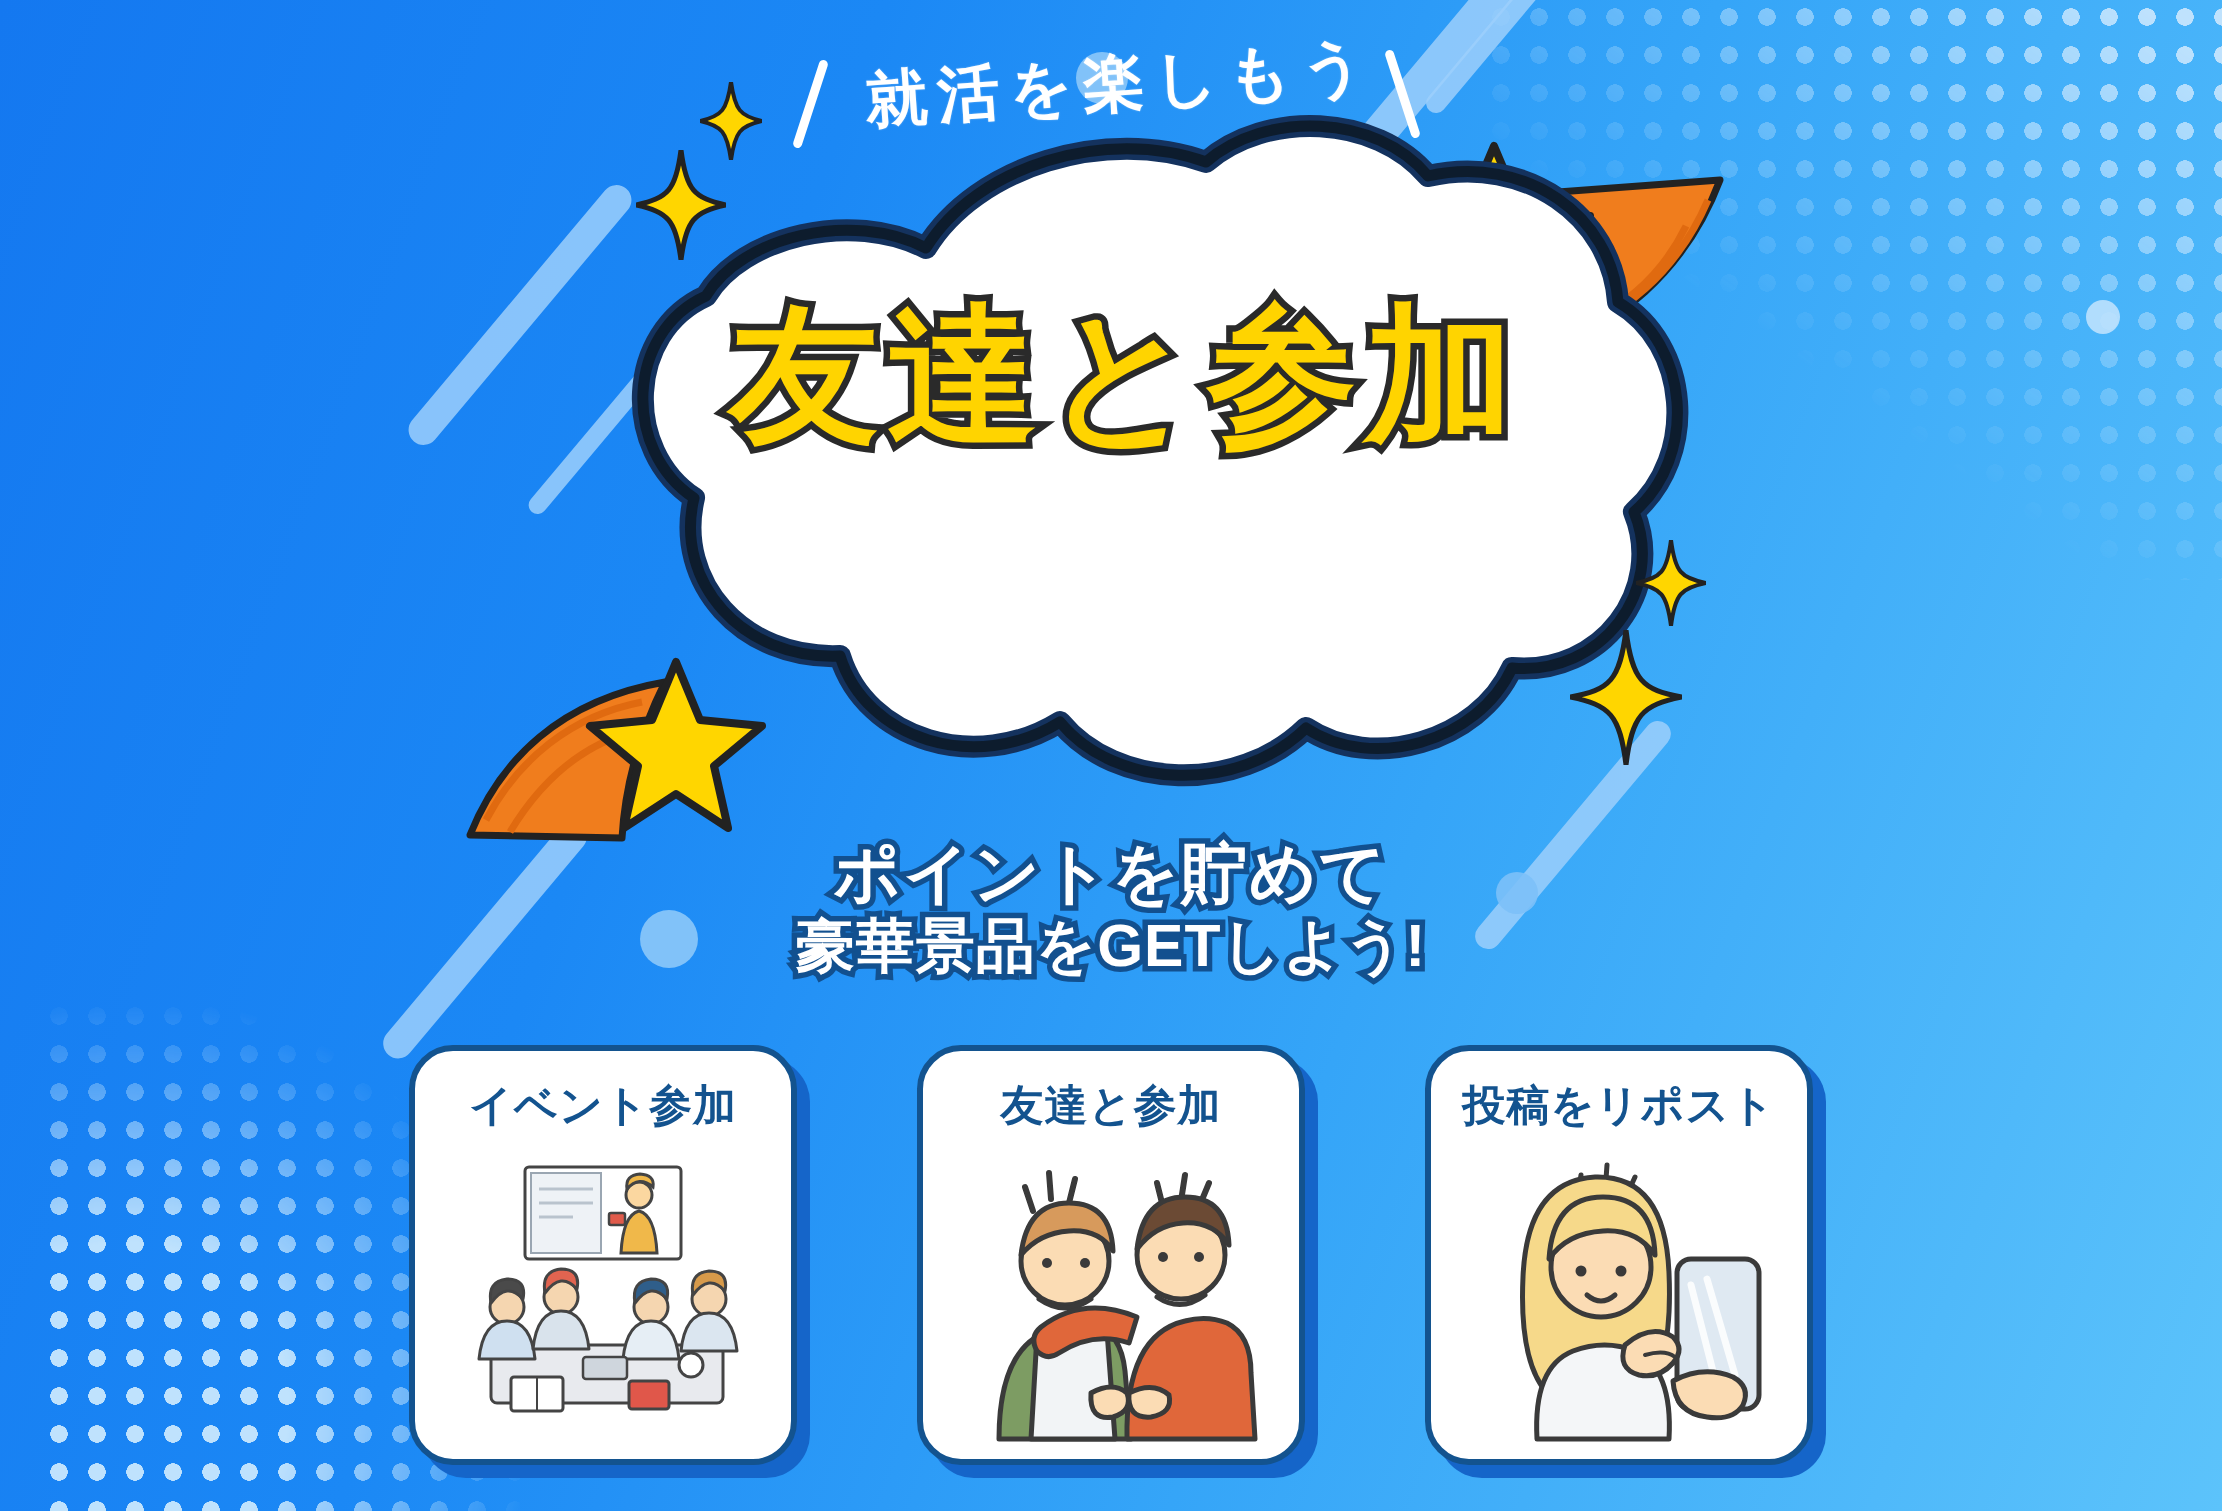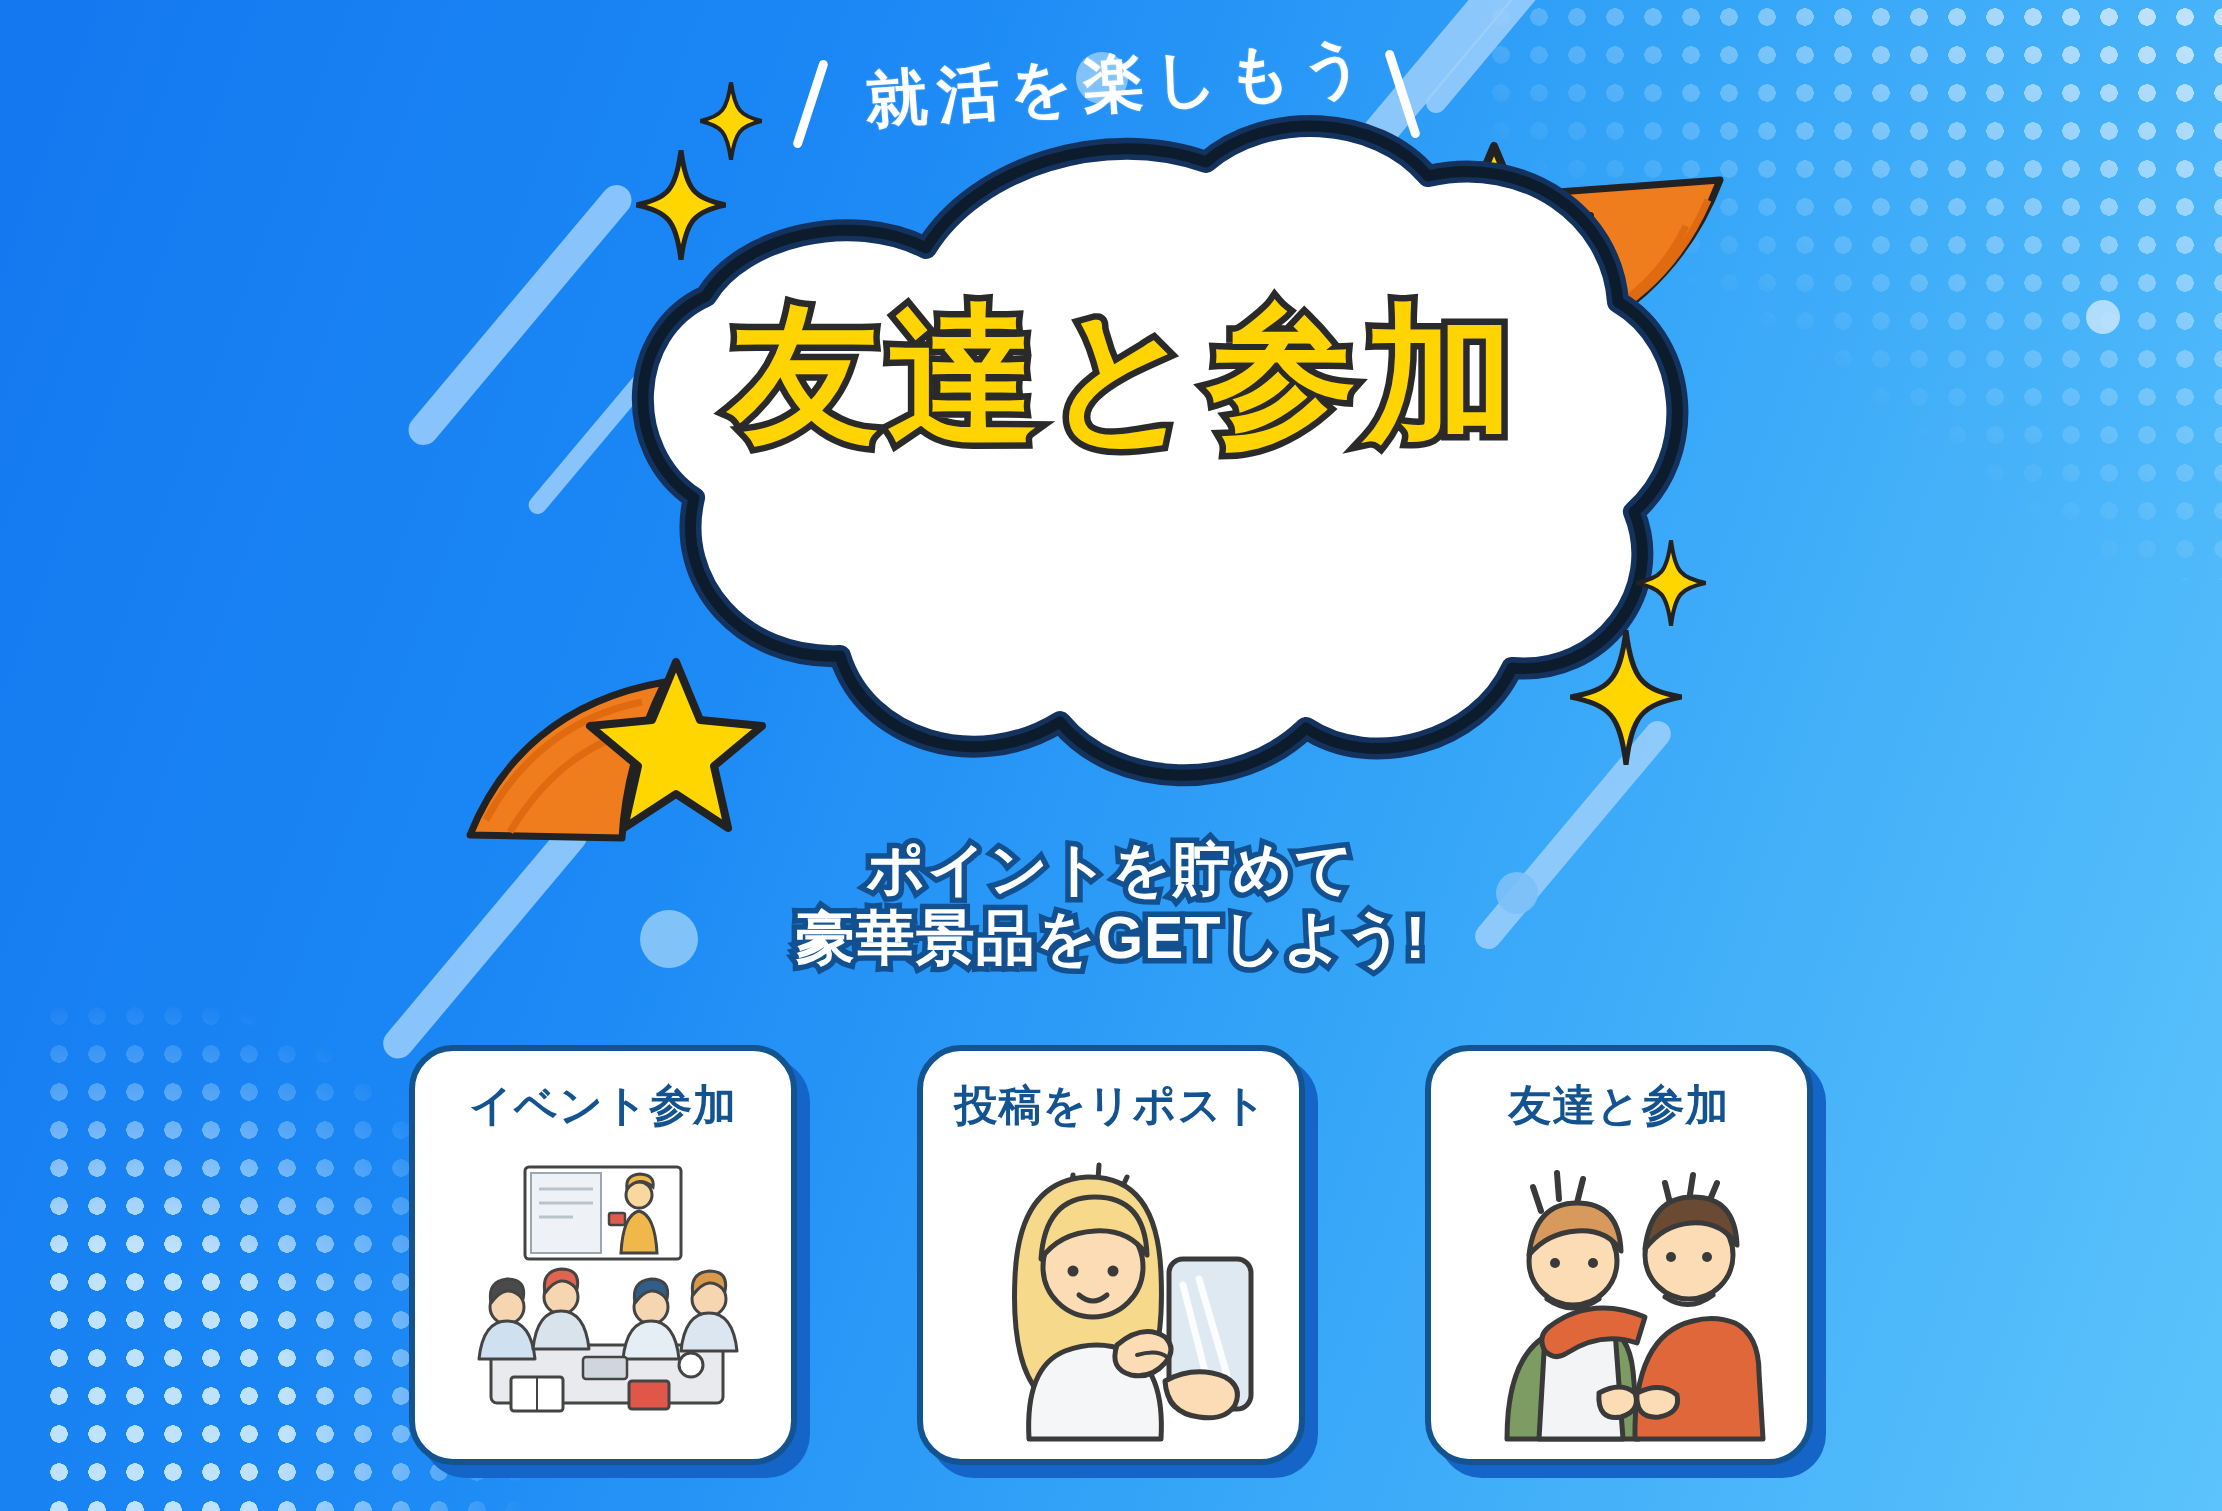--- a/index.html
+++ b/index.html
@@ -119,21 +119,21 @@
     pointer-events: none;
   }
   #subtitle .sline {
     color: #ffffff;
     font-weight: 800;
     line-height: 1.08;
     white-space: nowrap;
     -webkit-text-stroke: 11px #12508f;
     paint-order: stroke fill;
   }
-  #subtitle .sline.a { font-size: 58px; letter-spacing: 2px; }
+  #subtitle .sline.a { font-size: 66px; letter-spacing: 2px; }
   #subtitle .sline.b { font-size: 59px; letter-spacing: 1px; margin-top: 6px; }
 
   
   #cards {
     position: absolute;
     left: 0; right: 0; top: 1045px;
     display: flex;
     justify-content: center;
     gap: 120px;
   }
@@ -308,49 +308,20 @@
           <rect x="78" y="228" width="52" height="34" rx="3" fill="#fff" stroke="#444" stroke-width="3"></rect>
           <line x1="104" y1="228" x2="104" y2="262" stroke="#444" stroke-width="2"></line>
           <rect x="196" y="232" width="40" height="28" rx="3" fill="#e0574a" stroke="#444" stroke-width="3"></rect>
           <rect x="150" y="208" width="44" height="22" rx="3" fill="#cfd6dd" stroke="#444" stroke-width="2.5"></rect>
           <circle cx="258" cy="216" r="12" fill="#fff" stroke="#444" stroke-width="3"></circle>
         </svg>
       </div>
     </div>
 
     <div class="card">
-      <div class="card-title">投稿をリポスト</div>
-      <div class="card-art">
-        <svg viewBox="0 0 340 300">
-          <g stroke="#3a3a3a" stroke-width="5" stroke-linecap="round" fill="none">
-            <path d="M132 26 L128 52 M158 16 L156 44 M186 28 L176 50"></path>
-          </g>
-
-          <path d="M74 128 q4 -96 72 -100 q70 -2 74 96 q4 92 -26 120 l-96 0 q-28 -32 -24 -116 Z" fill="#f6d98a" stroke="#3a3a3a" stroke-width="5" stroke-linejoin="round"></path>
-
-          <path d="M88 290 q-4 -72 36 -88 q32 -12 62 0 q38 18 34 88 Z" fill="#f4f6f8" stroke="#3a3a3a" stroke-width="5" stroke-linejoin="round"></path>
-
-          <circle cx="152" cy="118" r="50" fill="#fbdcb4" stroke="#3a3a3a" stroke-width="5"></circle>
-          <path d="M100 110 q4 -62 54 -62 q50 0 52 58 q-18 -26 -52 -24 q-36 2 -54 28 Z" fill="#f6d98a" stroke="#3a3a3a" stroke-width="5" stroke-linejoin="round"></path>
-          <circle cx="132" cy="122" r="5.5" fill="#3a3a3a"></circle>
-          <circle cx="172" cy="122" r="5.5" fill="#3a3a3a"></circle>
-          <path d="M138 146 q14 12 28 0" fill="none" stroke="#3a3a3a" stroke-width="5" stroke-linecap="round"></path>
-
-          <rect x="228" y="110" width="82" height="150" rx="14" fill="#dfe9f2" stroke="#3a3a3a" stroke-width="5"></rect>
-          <path d="M242 136 L268 238 M258 130 L286 226" stroke="#ffffff" stroke-width="7" stroke-linecap="round" fill="none" opacity=".85"></path>
-
-          <path d="M224 232 q30 -16 60 -4 q18 10 10 28 q-10 16 -36 12 q-32 -4 -34 -36 Z" fill="#fbdcb4" stroke="#3a3a3a" stroke-width="5" stroke-linejoin="round"></path>
-
-          <path d="M176 196 q26 -22 48 -8 q12 12 0 26 q-14 16 -34 12 q-22 -6 -14 -30 Z" fill="#fbdcb4" stroke="#3a3a3a" stroke-width="5" stroke-linejoin="round"></path>
-          <path d="M196 206 q20 -6 30 2" fill="none" stroke="#3a3a3a" stroke-width="4" stroke-linecap="round"></path>
-        </svg>
-      </div>
-    </div>
-
-    <div class="card">
       <div class="card-title">友達と参加</div>
       <div class="card-art">
         <svg viewBox="0 0 340 300">
           <g stroke="#3a3a3a" stroke-width="5" stroke-linejoin="round" stroke-linecap="round" fill="none">
 
             <path d="M84 38 L92 62 M108 24 L110 50 M134 30 L128 54" stroke-width="6"></path>
             <path d="M244 26 L240 52 M268 34 L258 58 M216 34 L222 58" stroke-width="6"></path>
           </g>
 
           <g stroke="#3a3a3a" stroke-width="5" stroke-linejoin="round">
@@ -375,14 +346,43 @@
           </g>
 
           <g stroke="#3a3a3a" stroke-width="5" stroke-linejoin="round">
             <path d="M150 244 q22 -12 36 0 q6 18 -14 24 q-24 4 -22 -24 Z" fill="#fbdcb4"></path>
             <path d="M188 244 q24 -12 40 2 q4 18 -18 22 q-24 2 -22 -24 Z" fill="#fbdcb4"></path>
           </g>
         </svg>
       </div>
     </div>
 
+    <div class="card">
+      <div class="card-title">投稿をリポスト</div>
+      <div class="card-art">
+        <svg viewBox="0 0 340 300">
+          <g stroke="#3a3a3a" stroke-width="5" stroke-linecap="round" fill="none">
+            <path d="M132 26 L128 52 M158 16 L156 44 M186 28 L176 50"></path>
+          </g>
+
+          <path d="M74 128 q4 -96 72 -100 q70 -2 74 96 q4 92 -26 120 l-96 0 q-28 -32 -24 -116 Z" fill="#f6d98a" stroke="#3a3a3a" stroke-width="5" stroke-linejoin="round"></path>
+
+          <path d="M88 290 q-4 -72 36 -88 q32 -12 62 0 q38 18 34 88 Z" fill="#f4f6f8" stroke="#3a3a3a" stroke-width="5" stroke-linejoin="round"></path>
+
+          <circle cx="152" cy="118" r="50" fill="#fbdcb4" stroke="#3a3a3a" stroke-width="5"></circle>
+          <path d="M100 110 q4 -62 54 -62 q50 0 52 58 q-18 -26 -52 -24 q-36 2 -54 28 Z" fill="#f6d98a" stroke="#3a3a3a" stroke-width="5" stroke-linejoin="round"></path>
+          <circle cx="132" cy="122" r="5.5" fill="#3a3a3a"></circle>
+          <circle cx="172" cy="122" r="5.5" fill="#3a3a3a"></circle>
+          <path d="M138 146 q14 12 28 0" fill="none" stroke="#3a3a3a" stroke-width="5" stroke-linecap="round"></path>
+
+          <rect x="228" y="110" width="82" height="150" rx="14" fill="#dfe9f2" stroke="#3a3a3a" stroke-width="5"></rect>
+          <path d="M242 136 L268 238 M258 130 L286 226" stroke="#ffffff" stroke-width="7" stroke-linecap="round" fill="none" opacity=".85"></path>
+
+          <path d="M224 232 q30 -16 60 -4 q18 10 10 28 q-10 16 -36 12 q-32 -4 -34 -36 Z" fill="#fbdcb4" stroke="#3a3a3a" stroke-width="5" stroke-linejoin="round"></path>
+
+          <path d="M176 196 q26 -22 48 -8 q12 12 0 26 q-14 16 -34 12 q-22 -6 -14 -30 Z" fill="#fbdcb4" stroke="#3a3a3a" stroke-width="5" stroke-linejoin="round"></path>
+          <path d="M196 206 q20 -6 30 2" fill="none" stroke="#3a3a3a" stroke-width="4" stroke-linecap="round"></path>
+        </svg>
+      </div>
+    </div>
+
   </div>
 </div>
 
 </body></html>

